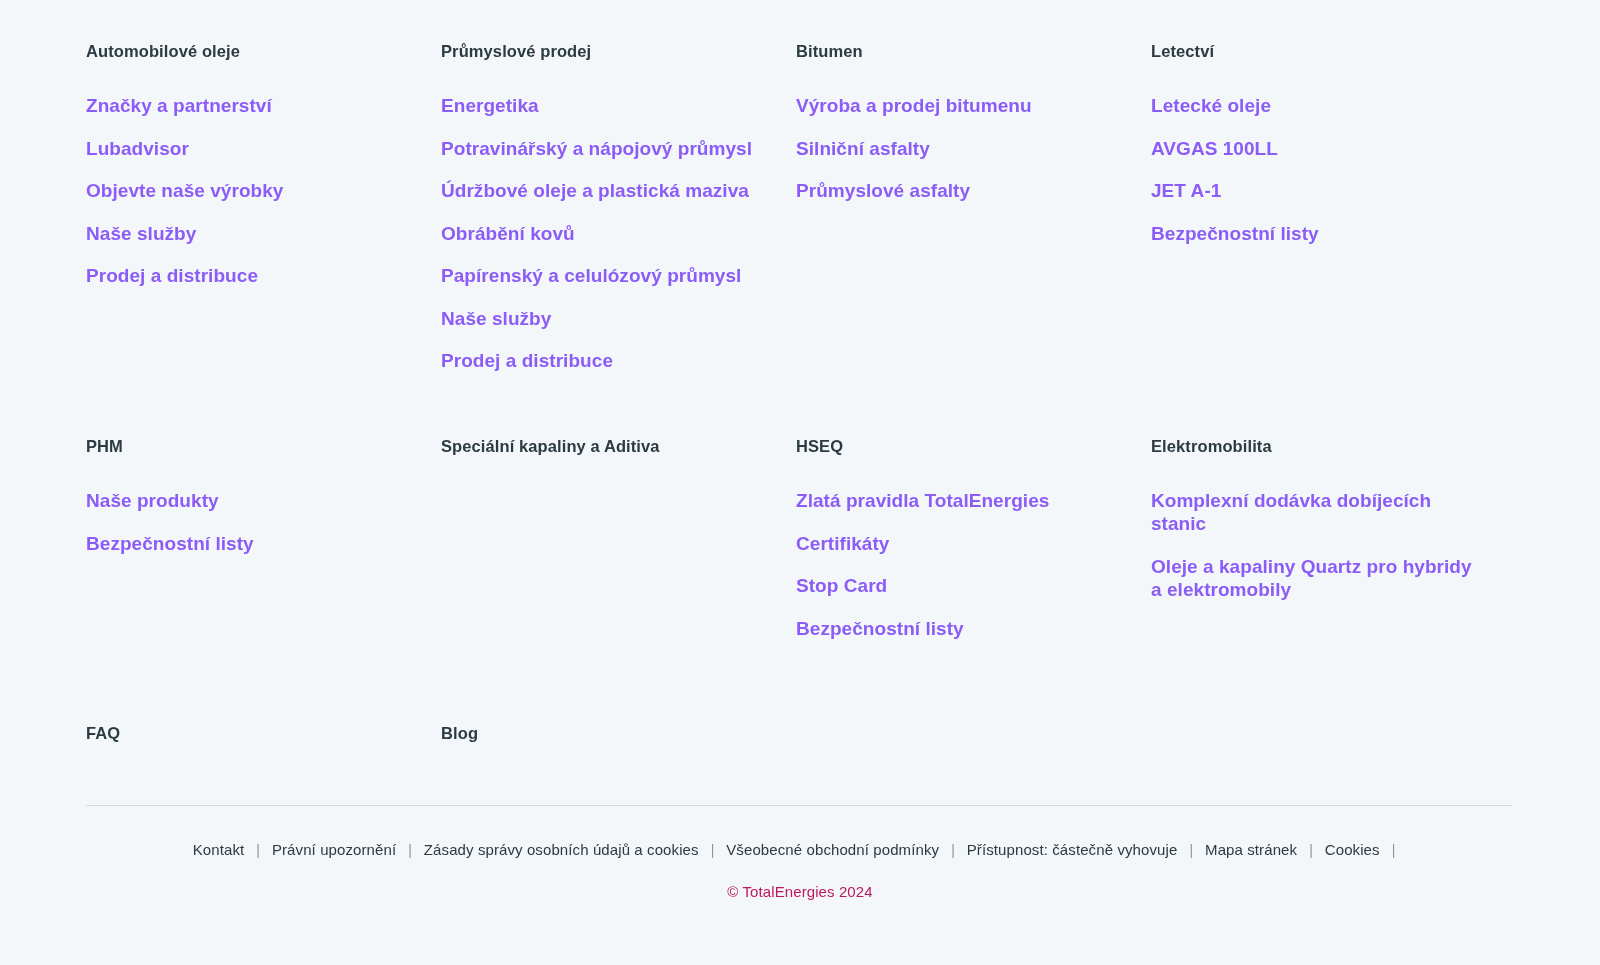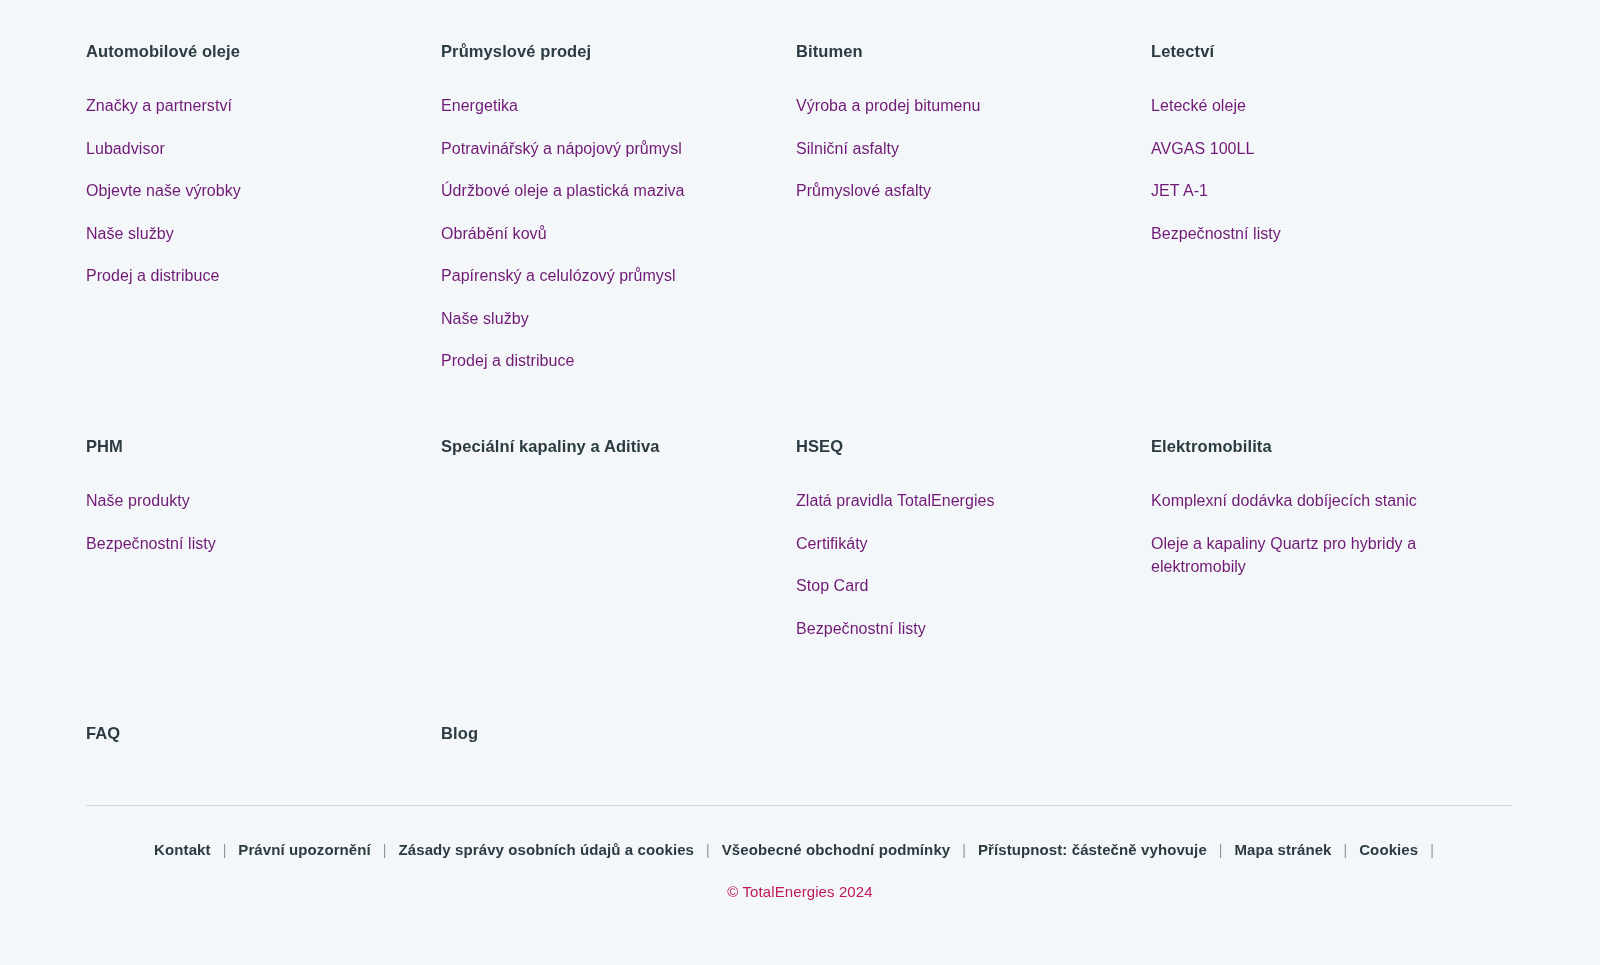--- a/index.html
+++ b/index.html
@@ -57,23 +57,23 @@
     padding: 0;
   }
 
   .link-item {
     margin: 0;
     padding: 0;
   }
 
   .nav-link {
     display: block;
-    font-size: 16px;
-    font-weight: normal;
-    color: #701a75;
+    font-size: 19px;
+    font-weight: bold;
+    color: #8b5cf6;
     line-height: 23px;
     text-decoration: none;
     letter-spacing: 0.05px;
   }
 
   
   .row-1 { position: absolute; left: 0; top: 41px; }
   .row-1 .link-list { margin-top: 32px; }
   .row-1 .link-item + .link-item { margin-top: 19.5px; }
 
@@ -100,21 +100,21 @@
     position: absolute;
     left: 0;
     top: 836px;
     width: 1600px;
     text-align: center;
     white-space: nowrap;
   }
 
   .legal-link {
     font-size: 15px;
-    font-weight: bold;
+    font-weight: normal;
     color: #2c3a42;
     text-decoration: none;
     letter-spacing: 0.1px;
     line-height: 28px;
   }
 
   .legal-sep {
     display: inline-block;
     font-size: 14px;
     font-weight: normal;

